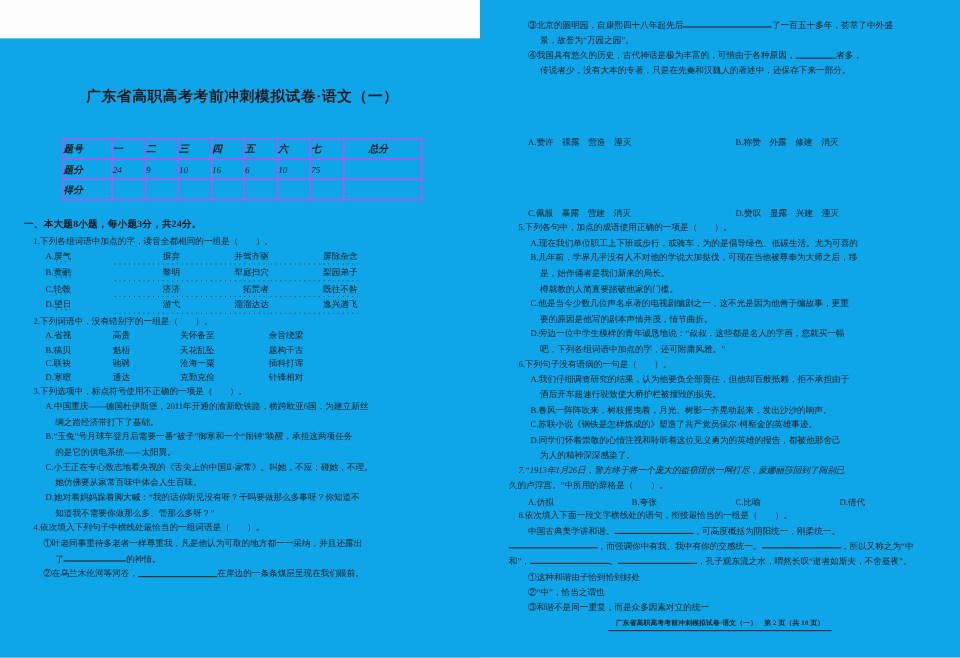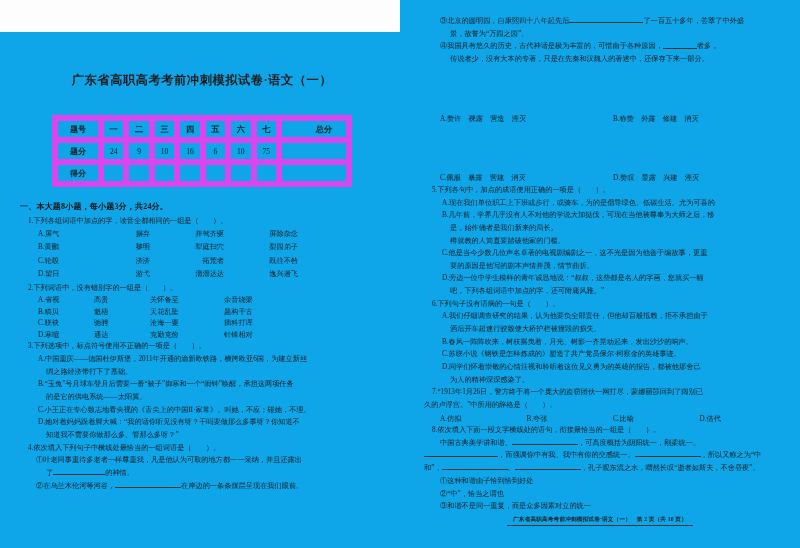--- a/index.html
+++ b/index.html
@@ -37,27 +37,28 @@
   }
 
   
   .score-table{
     margin:26px auto 0 auto;
     border-collapse:collapse;
     width:300px;
     color:#1a1a1a;
   }
   .score-table td,.score-table th{
-    border:6px solid #d946ef;
+    border:1px solid #d946ef;
     height:16px;
-    text-align:center;
+    text-align:left;
     vertical-align:middle;
     font-size:8.2px;
     font-weight:bold;
     padding:0;
+    font-style:italic;
   }
   .score-table .lbl{width:40px;font-size:8px;}
   .score-table .num{font-weight:normal;font-size:7.6px;font-family:"Liberation Serif",serif;}
   .score-table .total{width:44px;padding-left:20px;}
 
   
   .sec-head{
     font-weight:bold;
     font-size:8px;
     color:#141414;
@@ -69,21 +70,21 @@
     line-height:1.62;
     color:#1c1c1c;
     margin:0 0 1px 0;
     text-align:justify;
   }
   .q.stem{margin-left:8px;}
   .q.opt{margin-left:18px;}
   .q.cont{margin-left:26px;}
   .q.sub{margin-left:16px;}
   .q.flow{margin-left:0px;}
-  .q.para{margin-left:8px;}
+  .q.para{margin-left:8px;font-style:italic;}
 
   .optrow{
     display:flex;
     font-size:7.2px;
     line-height:1.6;
     color:#1c1c1c;
     margin-left:18px;
   }
   .optrow > span{display:inline-block;}
   .o1{width:56px;}
@@ -247,20 +248,21 @@
       <span class="o3">克勤克俭</span>
       <span class="o4">针锋相对</span>
     </div>
 
     <div class="q stem">3.下列选项中，标点符号使用不正确的一项是（　　）。</div>
     <div class="q opt"><span>A.</span><span>中国重庆——德国杜伊斯堡，2011年开通的渝新欧铁路，横跨欧亚6国，为建立新丝</span></div>
     <div class="q cont">绸之路经济带打下了基础。</div>
     <div class="q opt"><span>B.</span><span>“玉兔”号月球车登月后需要一番“被子”御寒和一个“闹钟”唤醒，承担这两项任务</span></div>
     <div class="q cont">的是它的供电系统——太阳翼。</div>
     <div class="q opt"><span>C.</span><span>小王正在专心致志地看央视的《舌尖上的中国Ⅱ·家常》。叫她，不应；碰她，不理。</span></div>
+    <div class="q cont">她仿佛要从家常百味中体会人生百味。</div>
     <div class="q opt"><span>D.</span><span>她对着妈妈跺着脚大喊：“我的话你听见没有呀？干吗要做那么多事呀？你知道不</span></div>
     <div class="q cont">知道我不需要你做那么多、管那么多呀？”</div>
 
     <div class="q stem">4.依次填入下列句子中横线处最恰当的一组词语是（　　）。</div>
     <div class="q sub">
       <span>①</span><span>叶老同事重待多老者一样尊重我，凡是他认为可取的地方都一一采纳，并且还露出</span>
     </div>
     <div class="q cont">
       <span>了</span><span class="blank"></span><span>的神情。</span>
     </div>

